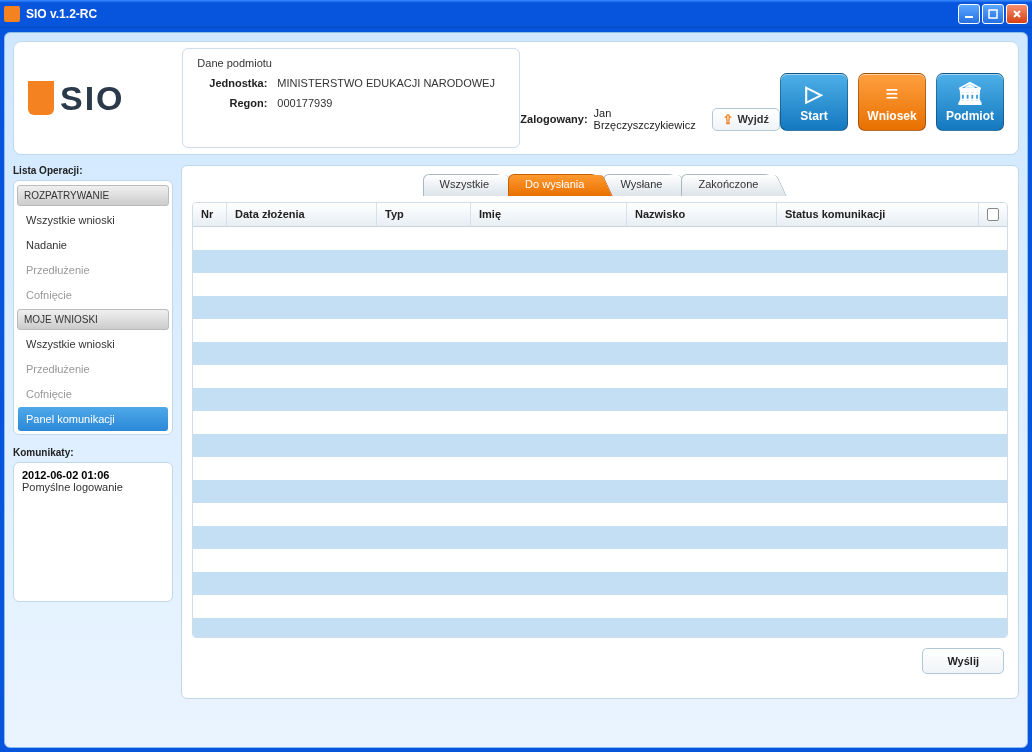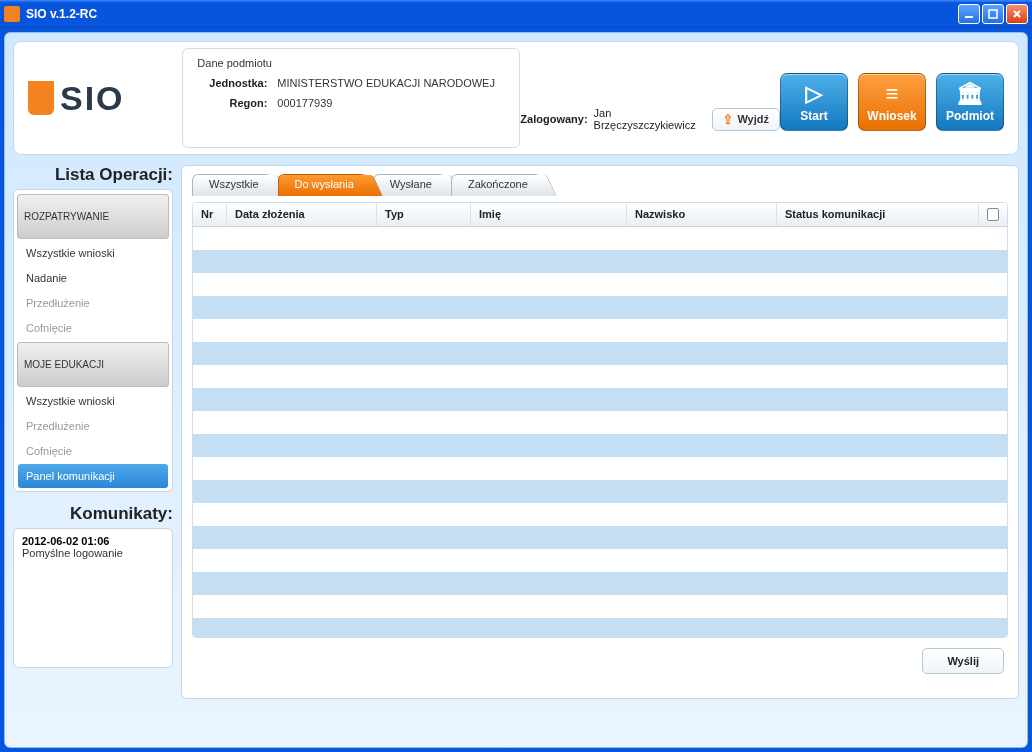--- a/index.html
+++ b/index.html
@@ -96,44 +96,44 @@
   color: #fff; font-weight: bold; font-size: 12px;
   border: 1px solid rgba(0,0,0,.3);
   box-shadow: inset 0 1px 0 rgba(255,255,255,.5);
 }
 .big-btn .ic { font-size: 22px; margin-bottom: 2px; }
 .big-btn.blue { background: linear-gradient(#4DB0E8,#1478C0); }
 .big-btn.orange { background: linear-gradient(#FFA040,#E87000); }
 .right-head { display:flex; flex-direction: row; align-items: flex-end; }
 .body-row { display:flex; margin-top: 10px; gap: 8px; }
 .left-col { width: 160px; }
-.left-title { font-weight: bold; font-size: 17px; color: #222; margin-bottom: 4px; text-align: right; }
+.left-title { font-weight: bold; font-size: 10px; color: #222; margin-bottom: 4px; }
 .left-panel {
   background: #fff; border: 1px solid #C0D8E8; border-radius: 6px;
   padding: 2px 3px; margin-bottom: 12px;
 }
 .group-hdr {
   background: linear-gradient(#F0F0F0,#CCCCCC);
   border: 1px solid #bbb; border-radius: 3px;
-  padding: 16px 6px; font-size: 10px; color:#333; margin: 2px 0;
+  padding: 4px 6px; font-size: 10px; color:#333; margin: 2px 0;
 }
 .menu-item {
   padding: 6px 8px; font-size: 11px; color: #333;
   border-radius: 3px; margin: 1px 1px;
 }
 .menu-item.dim { color: #999; }
 .menu-item.active { background: linear-gradient(#4FA8E8,#2A88D8); color: #fff; }
 .msgs-panel { background:#fff; border:1px solid #C0D8E8; border-radius:6px; padding:6px 8px; height:140px; }
 .msg-time { font-weight: bold; font-size: 11px; }
 .msg-body { font-size: 11px; color:#333; }
 .main-panel {
   flex:1; background:#fff; border:1px solid #C0D8E8; border-radius:6px;
   padding: 8px 10px; height: 534px; position: relative;
 }
-.tabs { display:flex; height:22px; margin-bottom: 6px; }
+.tabs { display:flex; height:22px; margin-bottom: 6px; justify-content: center; }
 .tab {
   padding: 3px 16px; font-size: 11px;
   background: linear-gradient(#fff,#DDE4EA);
   border: 1px solid #AAB8C4; border-bottom: none;
   border-top-left-radius: 6px; border-top-right-radius: 10px;
   margin-right: 2px; color:#333;
   position: relative;
 }
 .tab::after {
   content:''; position:absolute; right:-8px; top:0; width:14px; height:100%;
@@ -236,21 +236,21 @@
 
   <div class="body-row">
     <div class="left-col">
       <div class="left-title">Lista Operacji:</div>
       <div class="left-panel" id="sidebar-panel">
           <div class="group-hdr">ROZPATRYWANIE</div>
           <div class="menu-item">Wszystkie wnioski</div>
           <div class="menu-item">Nadanie</div>
           <div class="menu-item dim">Przedłużenie</div>
           <div class="menu-item dim">Cofnięcie</div>
-          <div class="group-hdr">MOJE EDUKACJI</div>
+          <div class="group-hdr">MOJE WNIOSKI</div>
           <div class="menu-item">Wszystkie wnioski</div>
           <div class="menu-item dim">Przedłużenie</div>
           <div class="menu-item dim">Cofnięcie</div>
           <div class="menu-item active">Panel komunikacji</div>
         </div>
 
       <div class="left-title">Komunikaty:</div>
       <div class="msgs-panel">
         <div class="msg-time">2012-06-02 01:06</div>
         <div class="msg-body">Pomyślne logowanie</div>

